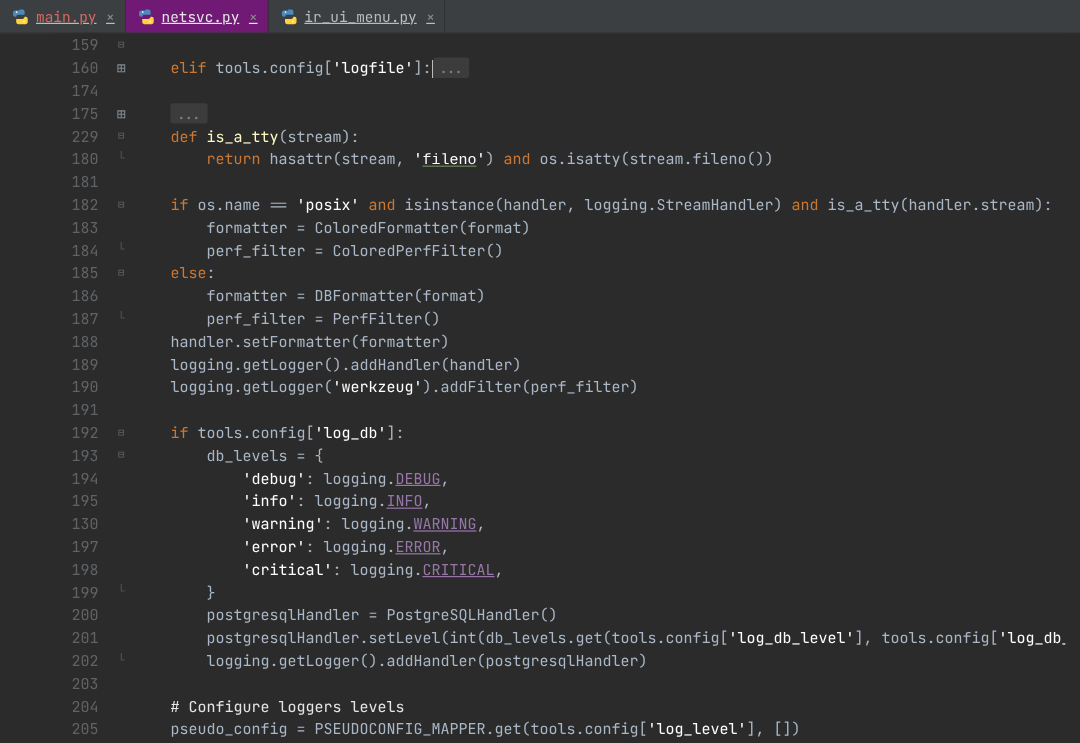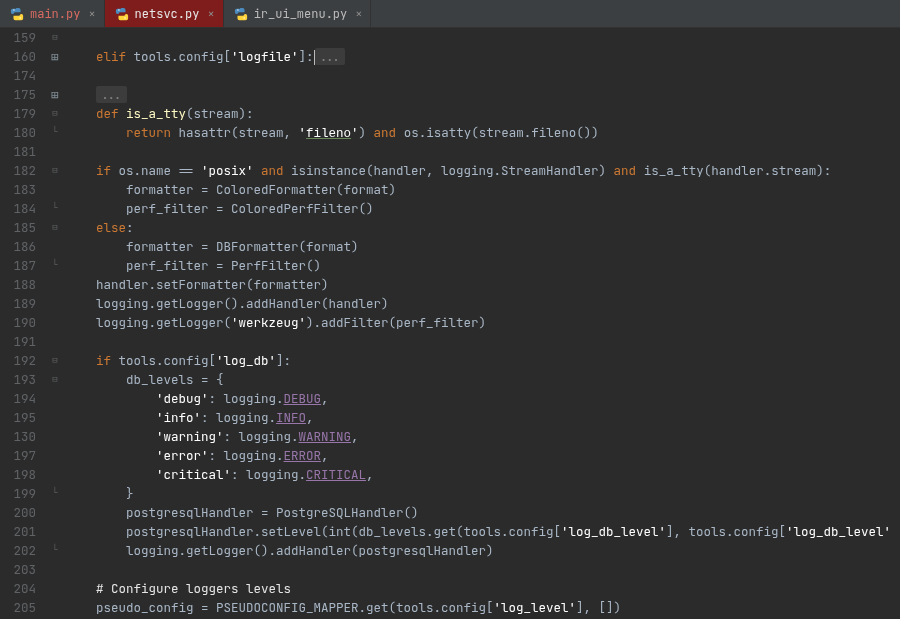--- a/index.html
+++ b/index.html
@@ -19,38 +19,40 @@
   }
   .tab {
     display: flex;
     align-items: center;
     padding: 0 8px 0 10px;
     gap: 6px;
     color: #bbbbbb;
     border-right: 1px solid #323232;
     font-size: 12px;
     cursor: pointer;
+    text-decoration: underline;
   }
   .tab.active {
-    background: #7f1d1d;
+    background: #701a75;
     color: #e6e6e6;
   }
   .tab .close {
     color: #8e8e8e;
     font-size: 12px;
     margin-left: 2px;
   }
   .py-icon {
     width: 14px; height: 14px;
     display: inline-block;
   }
   .editor {
     display: flex;
     height: calc(619px - 28px);
     background: #2b2b2b;
+    margin-left: 46px;
   }
   .gutter {
     width: 44px;
     text-align: right;
     padding-right: 8px;
     color: #606366;
     user-select: none;
     background: #2b2b2b;
   }
   .fold {
@@ -127,21 +129,21 @@
       <span class="close">×</span>
     </div>
   </div>
 
 <div class="editor">
   <div class="gutter" id="gutter">
       <div class="line">159</div>
       <div class="line">160</div>
       <div class="line">174</div>
       <div class="line">175</div>
-      <div class="line">179</div>
+      <div class="line">229</div>
       <div class="line">180</div>
       <div class="line">181</div>
       <div class="line">182</div>
       <div class="line">183</div>
       <div class="line">184</div>
       <div class="line">185</div>
       <div class="line">186</div>
       <div class="line">187</div>
       <div class="line">188</div>
       <div class="line">189</div>

